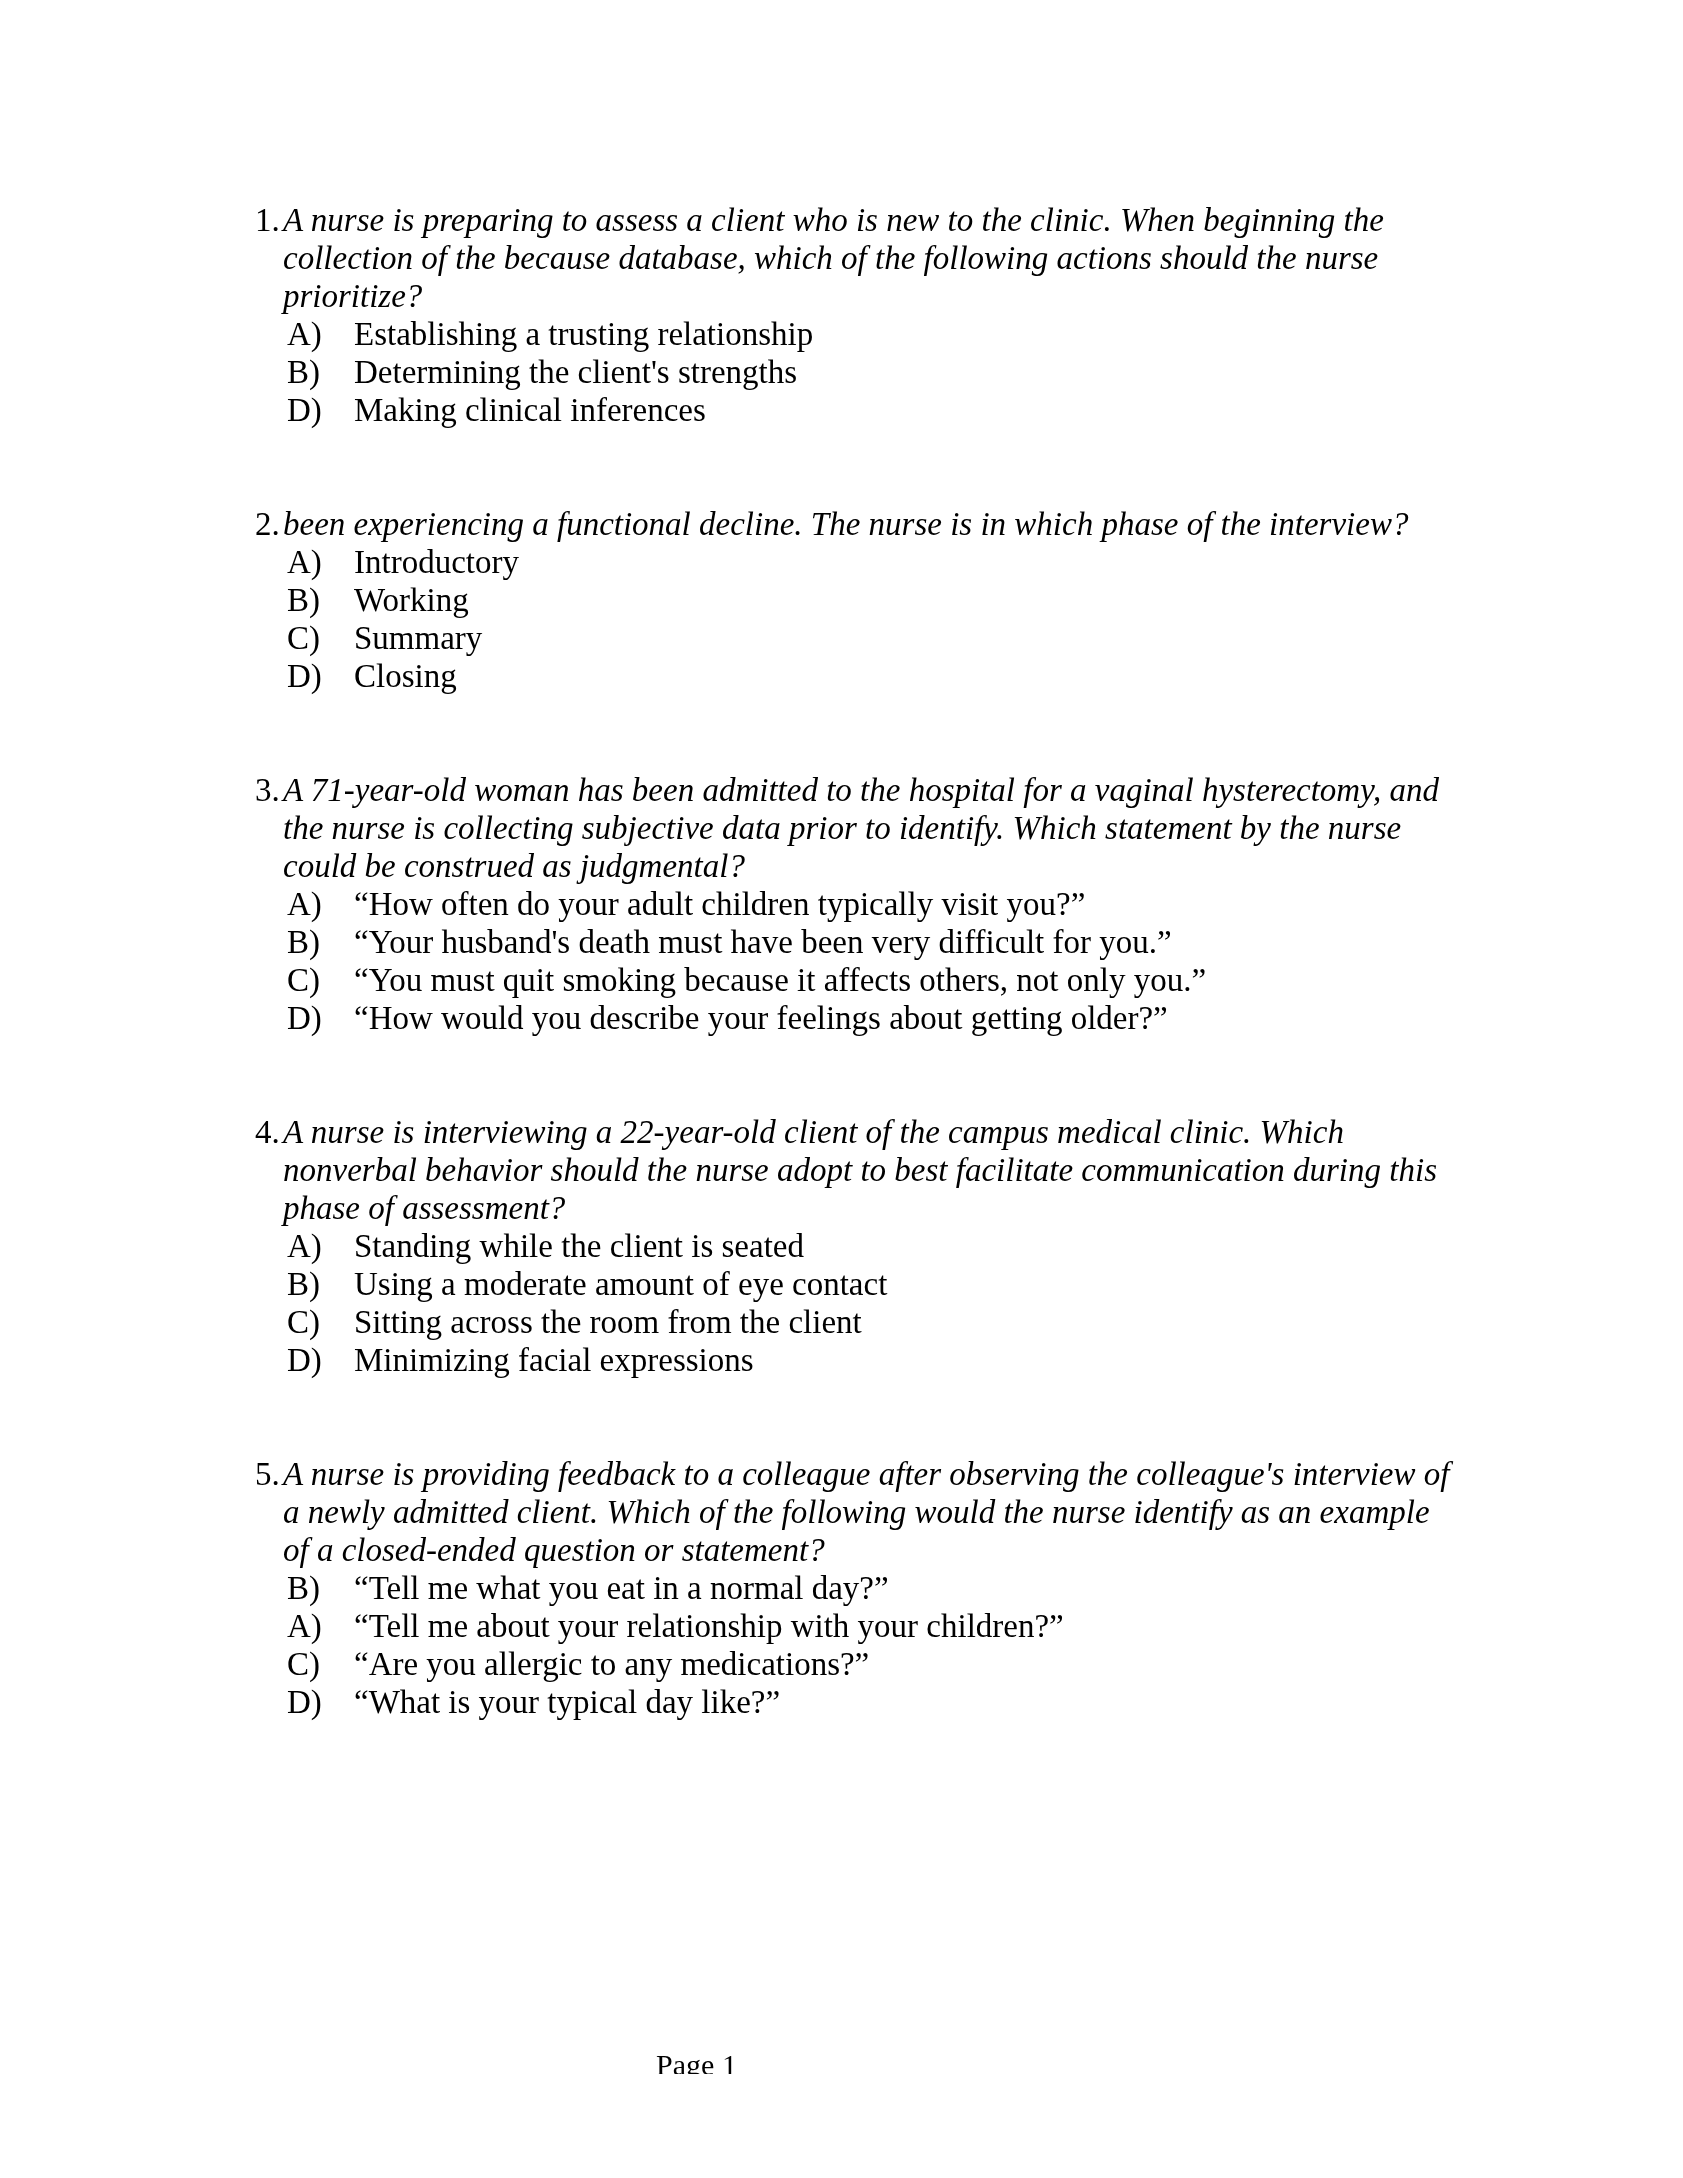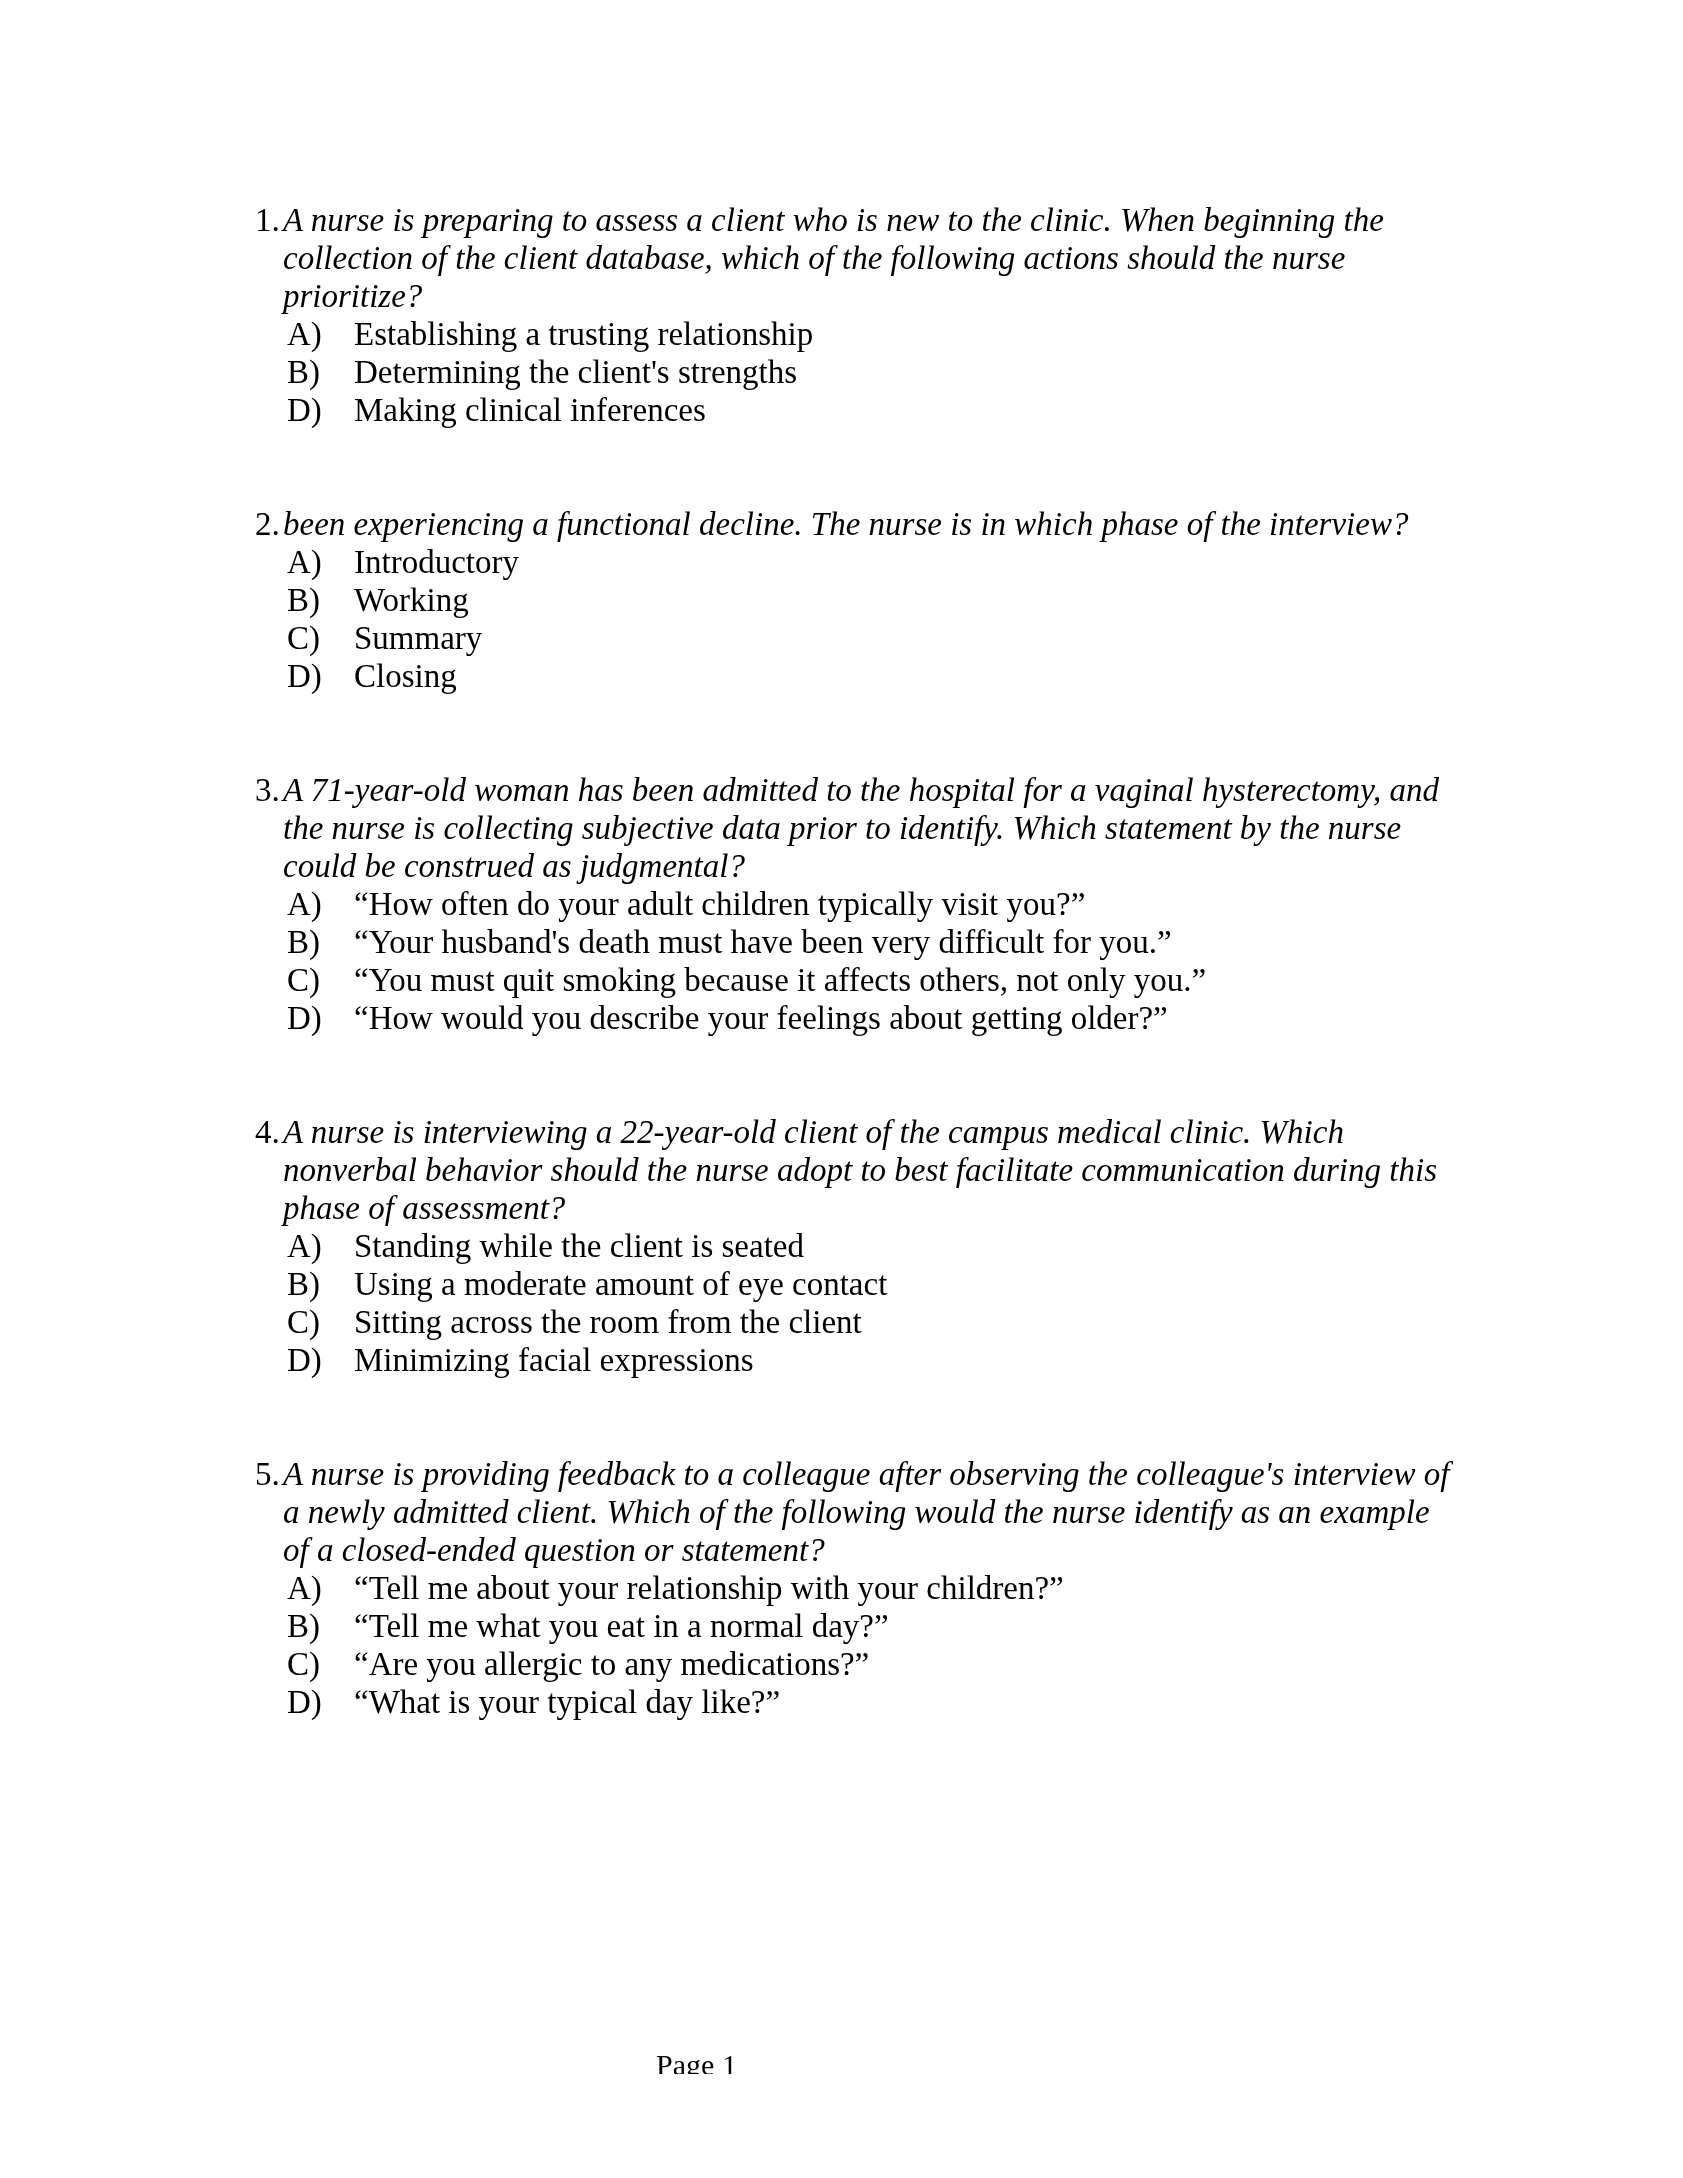--- a/index.html
+++ b/index.html
@@ -68,21 +68,21 @@
 </head>
 <body>
 
 <div class="page">
   <div class="content">
 
     <div class="question">
       <div class="qnum">1.</div>
       <div class="qbody">
         <div class="stem-line">A nurse is preparing to assess a client who is new to the clinic. When beginning the</div>
-        <div class="stem-line">collection of the client database, which of the following actions should the nurse</div>
+        <div class="stem-line">collection of the because database, which of the following actions should the nurse</div>
         <div class="stem-line">prioritize?</div>
         <div class="option"><span class="opt-letter">A)</span><span class="opt-text">Establishing a trusting relationship</span></div>
         <div class="option"><span class="opt-letter">B)</span><span class="opt-text">Determining the client's strengths</span></div>
         <div class="option"><span class="opt-letter">D)</span><span class="opt-text">Making clinical inferences</span></div>
       </div>
     </div>
 
     <div class="question">
       <div class="qnum">2.</div>
       <div class="qbody">
@@ -119,22 +119,22 @@
         <div class="option"><span class="opt-letter">D)</span><span class="opt-text">Minimizing facial expressions</span></div>
       </div>
     </div>
 
     <div class="question">
       <div class="qnum">5.</div>
       <div class="qbody">
         <div class="stem-line">A nurse is providing feedback to a colleague after observing the colleague's interview of</div>
         <div class="stem-line">a newly admitted client. Which of the following would the nurse identify as an example</div>
         <div class="stem-line">of a closed-ended question or statement?</div>
+        <div class="option"><span class="opt-letter">B)</span><span class="opt-text">“Tell me what you eat in a normal day?”</span></div>
         <div class="option"><span class="opt-letter">A)</span><span class="opt-text">“Tell me about your relationship with your children?”</span></div>
-        <div class="option"><span class="opt-letter">B)</span><span class="opt-text">“Tell me what you eat in a normal day?”</span></div>
         <div class="option"><span class="opt-letter">C)</span><span class="opt-text">“Are you allergic to any medications?”</span></div>
         <div class="option"><span class="opt-letter">D)</span><span class="opt-text">“What is your typical day like?”</span></div>
       </div>
     </div>
 
   </div>
 
   <div class="footer">
     <span>Page 1</span>
   </div>

